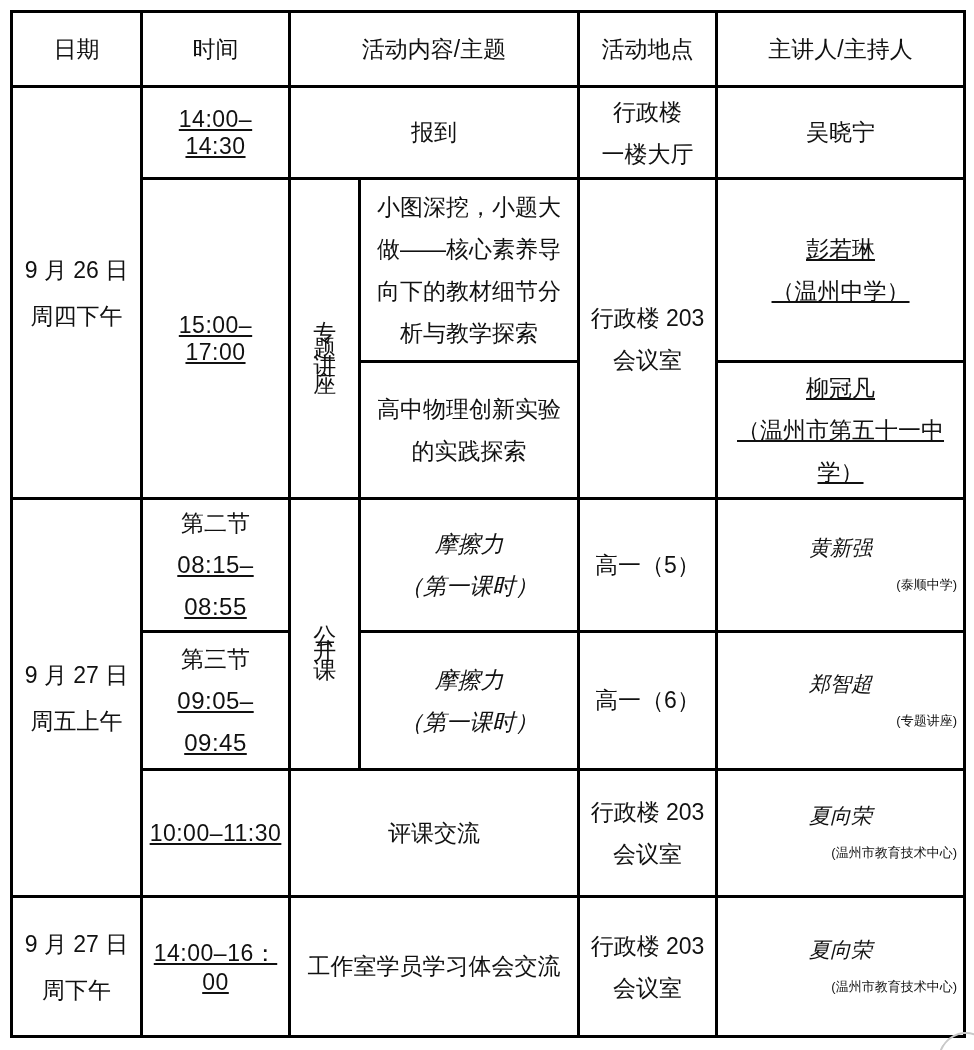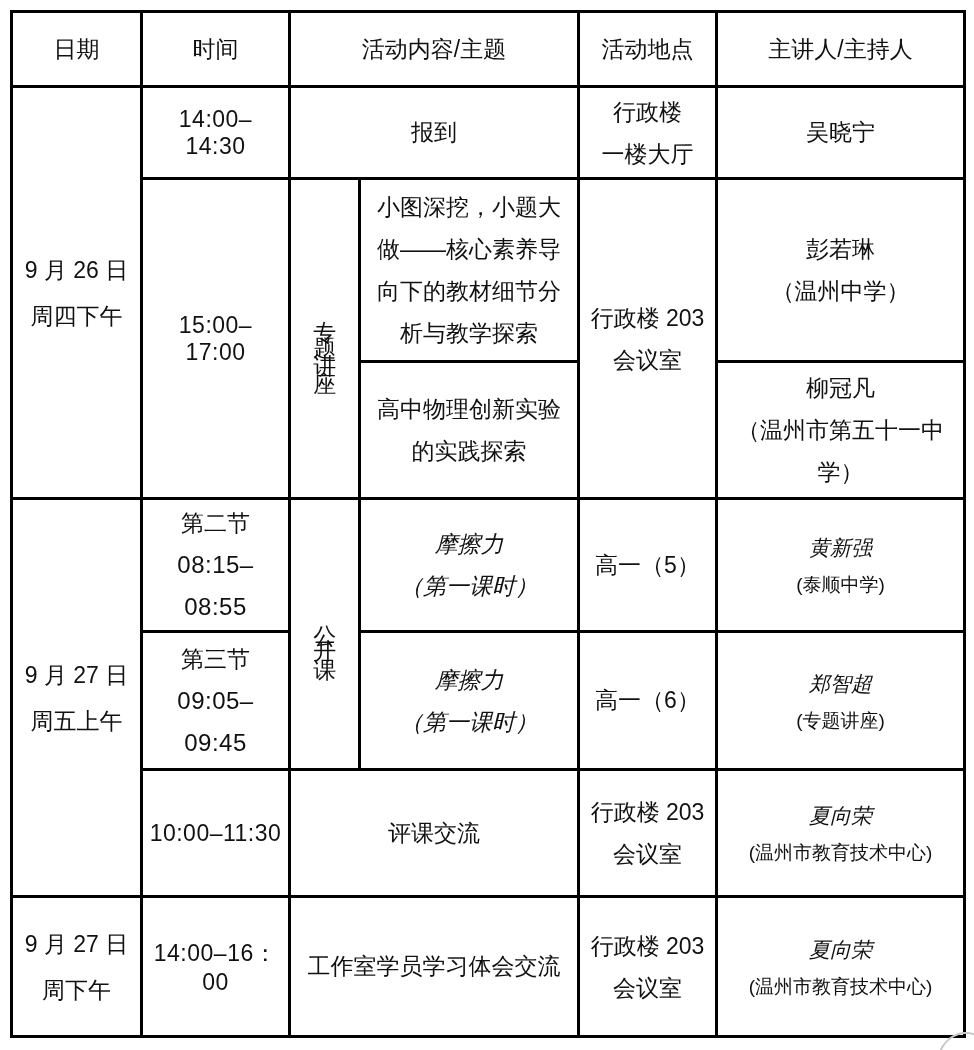--- a/index.html
+++ b/index.html
@@ -20,36 +20,36 @@
     border:3px solid #000000;
     text-align:center;vertical-align:middle;
     font-weight:normal;
     font-size:23px;
     padding:0 6px;
     overflow:hidden;
   }
   table.sched{border:1px solid #000;}
   tr.h0{height:75px;} tr.h1{height:92px;} tr.h2{height:183px;} tr.h3{height:137px;}
   tr.h4{height:133px;} tr.h5{height:138px;} tr.h6{height:127px;} tr.h7{height:140px;}
-  .time{font-size:24px;letter-spacing:0.5px;}
+  .time{font-size:24px;letter-spacing:0.5px;text-decoration:underline;}
   .two-line .ln{display:block;line-height:42px;}
   .date-cell .ln{display:block;line-height:46px;}
   .topic-long{line-height:42px;padding:0 13px;}
   .topic-two .ln{display:block;line-height:42px;font-style:italic;}
   .vlabel{
     display:inline-block;
     writing-mode:vertical-rl;
     text-orientation:upright;
     letter-spacing:17px;
     line-height:1.1;
     font-size:23px;
   }
-  .speaker-lg .ln{display:block;line-height:42px;}
+  .speaker-lg .ln{display:block;line-height:42px;text-decoration:underline;}
   .speaker-sm .name{display:block;font-size:21px;line-height:40px;font-style:italic;}
-  .speaker-sm .org{display:block;font-size:19px;line-height:34px;}
+  .speaker-sm .org{display:block;font-size:13px;line-height:34px;text-align:right;}
   .loc .ln{display:block;line-height:42px;}
   .watermark-arc{
     position:absolute;left:938px;top:1032px;width:52px;height:52px;
     border:2px solid #c9c9c9;border-radius:50%;
     border-bottom-color:transparent;border-right-color:transparent;
     transform:rotate(40deg);
   }
 </style>
 </head>
 <body>

